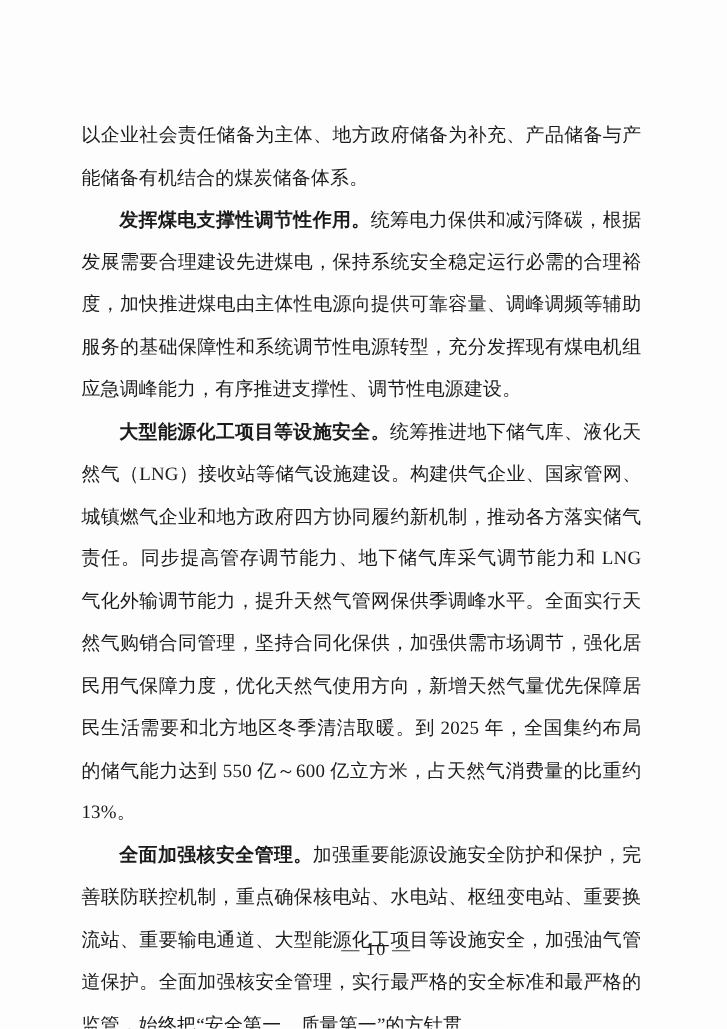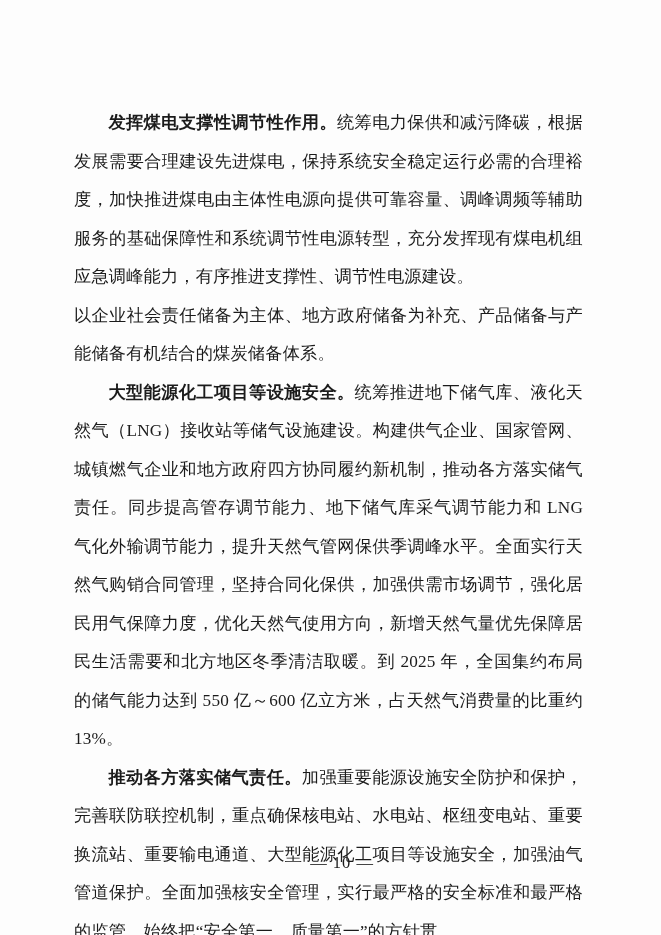--- a/index.html
+++ b/index.html
@@ -51,32 +51,32 @@
     letter-spacing: 1px;
     padding-left: 23px;
   }
 </style>
 </head>
 <body>
 
 <div class="page">
   <div class="content">
 
+    <p class="para">
+      <span>以企业社会责任储备为主体、地方政府储备为补充、产品储备与产能储备有机结合的煤炭储备体系。</span>
+    </p>
+
     <p class="para indent">
       <span class="lead">发挥煤电支撑性调节性作用。</span><span>统筹电力保供和减污降碳，根据发展需要合理建设先进煤电，保持系统安全稳定运行必需的合理裕度，加快推进煤电由主体性电源向提供可靠容量、调峰调频等辅助服务的基础保障性和系统调节性电源转型，充分发挥现有煤电机组应急调峰能力，有序推进支撑性、调节性电源建设。</span>
-    </p>
-
-    <p class="para">
-      <span>以企业社会责任储备为主体、地方政府储备为补充、产品储备与产能储备有机结合的煤炭储备体系。</span>
     </p>
 
     <p class="para indent">
       <span class="lead">大型能源化工项目等设施安全。</span><span>统筹推进地下储气库、液化天然气（LNG）接收站等储气设施建设。构建供气企业、国家管网、城镇燃气企业和地方政府四方协同履约新机制，推动各方落实储气责任。同步提高管存调节能力、地下储气库采气调节能力和 LNG 气化外输调节能力，提升天然气管网保供季调峰水平。全面实行天然气购销合同管理，坚持合同化保供，加强供需市场调节，强化居民用气保障力度，优化天然气使用方向，新增天然气量优先保障居民生活需要和北方地区冬季清洁取暖。到 2025 年，全国集约布局的储气能力达到 550 亿～600 亿立方米，占天然气消费量的比重约 13%。</span>
     </p>
 
     <p class="para indent">
-      <span class="lead">推动各方落实储气责任。</span><span>加强重要能源设施安全防护和保护，完善联防联控机制，重点确保核电站、水电站、枢纽变电站、重要换流站、重要输电通道、大型能源化工项目等设施安全，加强油气管道保护。全面加强核安全管理，实行最严格的安全标准和最严格的监管，始终把“安全第一、质量第一”的方针贯</span>
+      <span class="lead">全面加强核安全管理。</span><span>加强重要能源设施安全防护和保护，完善联防联控机制，重点确保核电站、水电站、枢纽变电站、重要换流站、重要输电通道、大型能源化工项目等设施安全，加强油气管道保护。全面加强核安全管理，实行最严格的安全标准和最严格的监管，始终把“安全第一、质量第一”的方针贯</span>
     </p>
 
   </div>
 
   <div class="pagenum">— 10 —</div>
 </div>
 
 </body></html>

